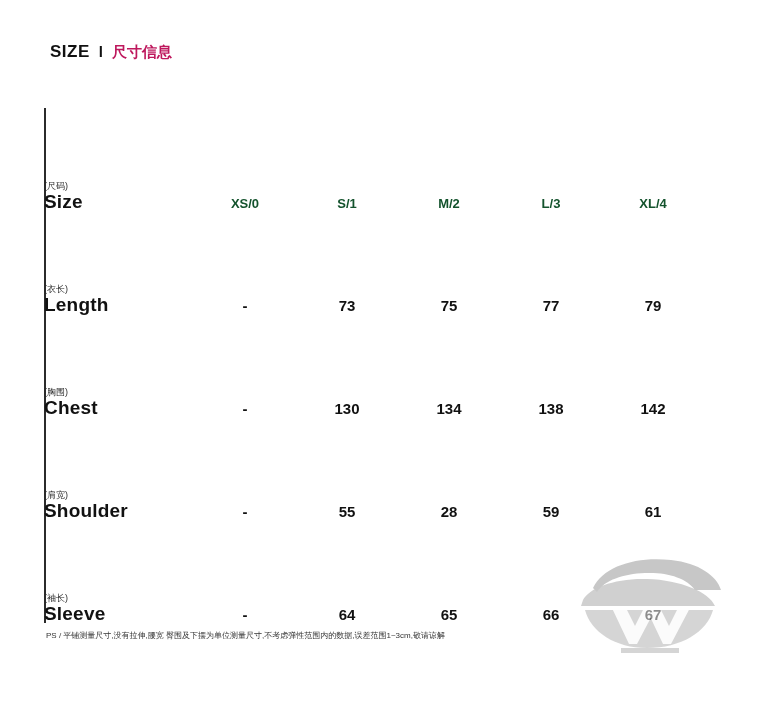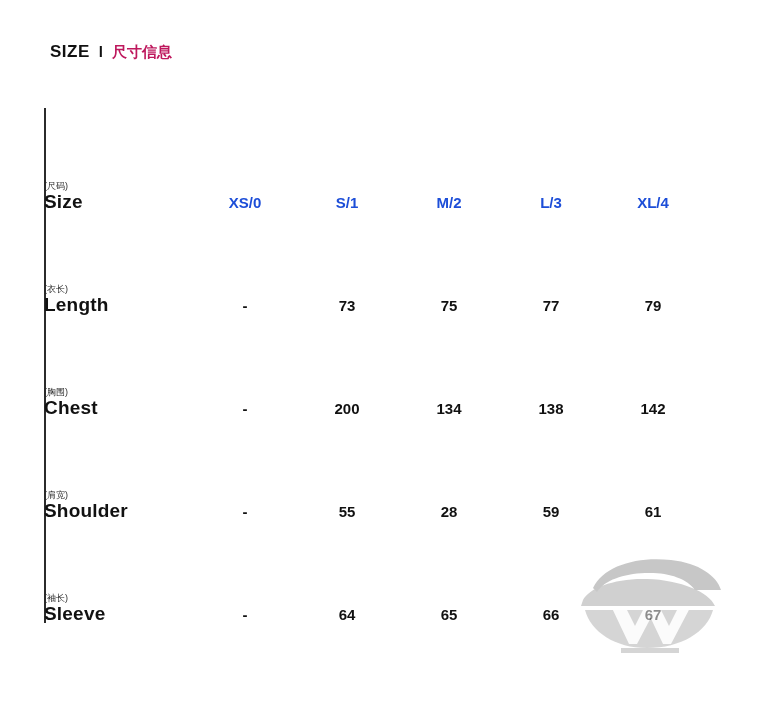--- a/index.html
+++ b/index.html
@@ -101,23 +101,23 @@
 
   .cell-val {
     text-align: center;
     font-size: 15px;
     font-weight: bold;
     color: #111;
     padding-bottom: 2px;
   }
   .head-val {
     text-align: center;
-    font-size: 15px;
-    font-weight: bold;
-    color: #1d4ed8;
+    font-size: 13px;
+    font-weight: bold;
+    color: #14532d;
     padding-bottom: 2px;
   }
 
   col.c-label { width: 150px; }
   col.c-data  { width: 102px; }
 
   
   .footnote {
     position: absolute;
     left: 46px;
@@ -187,21 +187,21 @@
           <td class="cell-val">77</td>
           <td class="cell-val">79</td>
         </tr>
 
         <tr>
           <td class="rowlabel">
             <span class="cn-small">(胸围)</span>
             <span class="en-big">Chest</span>
           </td>
           <td class="cell-val">-</td>
-          <td class="cell-val">200</td>
+          <td class="cell-val">130</td>
           <td class="cell-val">134</td>
           <td class="cell-val">138</td>
           <td class="cell-val">142</td>
         </tr>
 
         <tr>
           <td class="rowlabel">
             <span class="cn-small">(肩宽)</span>
             <span class="en-big">Shoulder</span>
           </td>
@@ -220,20 +220,21 @@
           <td class="cell-val">-</td>
           <td class="cell-val">64</td>
           <td class="cell-val">65</td>
           <td class="cell-val">66</td>
           <td class="cell-val">67</td>
         </tr>
       </tbody>
     </table>
   </div>
 
+  <div class="footnote">PS / 平铺测量尺寸,没有拉伸,腰宽 臀围及下摆为单位测量尺寸,不考虑弹性范围内的数据,误差范围1~3cm,敬请谅解</div>
 
   <div class="watermark">
     <svg width="150" height="115" viewBox="0 0 150 115" xmlns="http://www.w3.org/2000/svg">
       <g fill="#9a9a9a">
         <path d="M18 40 C28 18, 62 8, 96 12 C124 15, 142 28, 146 42 L120 42 C112 30, 92 24, 70 25 C48 26, 30 32, 22 44 Z"></path>
         <path d="M8 52 C14 40, 40 30, 72 31 C106 32, 134 44, 140 58 L6 58 Z" opacity="0.85"></path>
         <path d="M10 62 L138 62 C132 84, 106 100, 72 100 C40 100, 16 84, 10 62 Z" opacity="0.75"></path>
       </g>
       <g fill="#ffffff" opacity="0.9">
         <path d="M36 58 L50 58 L60 78 L70 58 L82 58 L62 96 L54 96 Z"></path>

